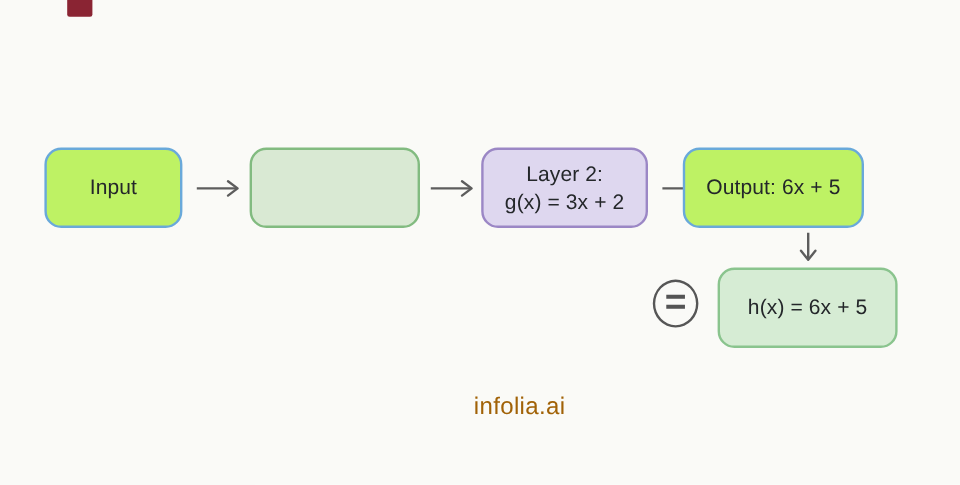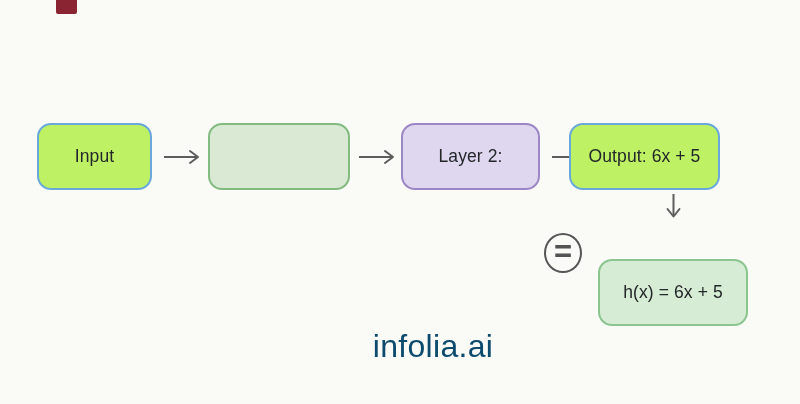--- a/index.html
+++ b/index.html
@@ -49,21 +49,20 @@
 
   .node-input  { left: 37px;  width: 115px; }
   .node-layer1 { left: 208px; width: 142px; }
   .node-layer2 { left: 401px; width: 139px; }
   .node-output { left: 569px; width: 151px; }
   .node-h {
     left: 598px;
     width: 150px;
     top: 223px;
     height: 67px;
-    margin-top: 36px;
   }
 
   .harrow {
     position: absolute;
     top: 148px;
     width: 42px;
     height: 18px;
   }
   .harrow-1 { left: 161px; }
   .harrow-2 { left: 356px; }
@@ -93,22 +92,22 @@
     font-size: 31px;
     font-weight: 700;
     padding-bottom: 2px;
   }
 
   .watermark {
     position: absolute;
     left: 433px;
     top: 328px;
     transform: translateX(-50%);
-    font-size: 32px;
-    color: #0c4a6e;
+    font-size: 20px;
+    color: #a16207;
     letter-spacing: 0.3px;
     white-space: nowrap;
   }
 
   svg { display: block; }
 </style>
 </head>
 <body>
 
 <div class="stage">
@@ -131,20 +130,21 @@
 
   <div class="harrow harrow-2">
     <svg width="42" height="18" viewBox="0 0 42 18">
       <line x1="3" y1="9" x2="36" y2="9" stroke="#5d5d5d" stroke-width="2"></line>
       <polyline points="29,3 37,9 29,15" fill="none" stroke="#5d5d5d" stroke-width="2" stroke-linecap="round" stroke-linejoin="round"></polyline>
     </svg>
   </div>
 
   <div class="node node-purple node-layer2">
     <div>Layer 2:</div>
+    <div>g(x) = 3x + 2</div>
   </div>
 
   <div class="harrow harrow-3">
     <svg width="42" height="18" viewBox="0 0 42 18">
       <line x1="3" y1="9" x2="36" y2="9" stroke="#5d5d5d" stroke-width="2"></line>
       <polyline points="29,3 37,9 29,15" fill="none" stroke="#5d5d5d" stroke-width="2" stroke-linecap="round" stroke-linejoin="round"></polyline>
     </svg>
   </div>
 
   <div class="node node-blue node-output">

